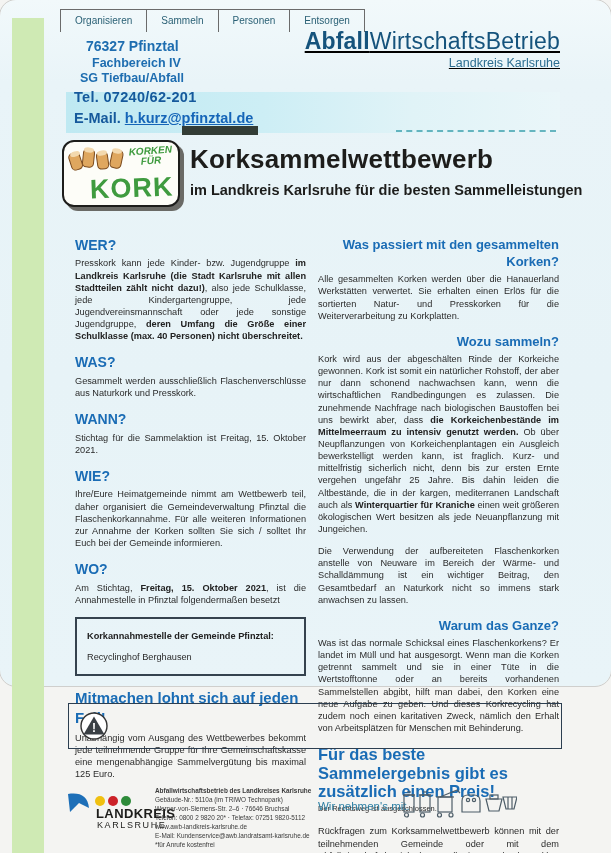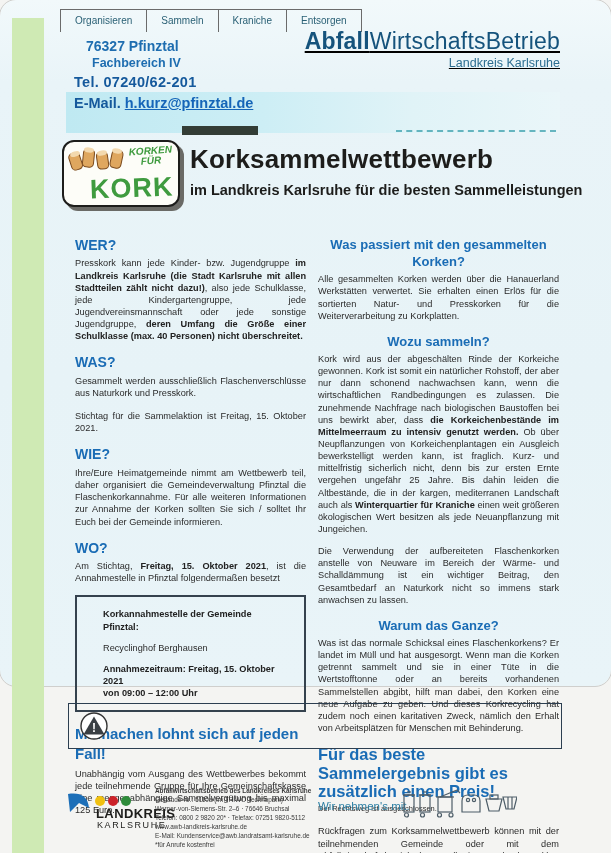--- a/index.html
+++ b/index.html
@@ -34,25 +34,25 @@
   .kork-corks{position:absolute;left:4px;top:3px;}
   
   .title-block{position:absolute;left:190px;top:144px;}
   .title-main{font-size:26px;font-weight:800;color:#1d1d1b;letter-spacing:.2px;}
   .title-sub{font-size:14.5px;font-weight:bold;color:#1d1d1b;margin-top:7px;}
   
   .col{position:absolute;top:236px;font-size:9.2px;line-height:1.32;color:#2b2b2b;text-align:justify;}
   .col-left{left:75px;width:231px;}
   .col-right{left:318px;width:241px;}
   h3.q{font-size:14px;font-weight:bold;color:#1a6cb5;margin:0 0 3px 0;text-align:left;}
-  h3.rq{font-size:13px;font-weight:bold;color:#1a6cb5;margin:0 0 3px 0;text-align:center;}
+  h3.rq{font-size:13px;font-weight:bold;color:#1a6cb5;margin:0 0 3px 0;text-align:right;}
   .col p{margin:0 0 10px 0;}
   .col .sect{margin-bottom:11px;}
   strong{font-weight:bold;color:#222;}
-  .info-box{border:2px solid #35424e;padding:11px 26px;margin:4px 0 12px 0;text-align:left;}
+  .info-box{border:2px solid #35424e;padding:11px 10px;margin:4px 0 12px 0;text-align:left;}
   .info-box div{margin-bottom:9px;}
   .info-box div:last-child{margin-bottom:0;}
   .h-mit{font-size:15px;font-weight:bold;color:#1a6cb5;margin:2px 0 4px 0;text-align:left;}
   .h-preis{font-size:16.5px;font-weight:bold;color:#1a6cb5;line-height:1.12;margin:4px 0 3px 0;text-align:left;}
   .tiny-note{font-size:7.5px;margin:0 0 12px 0;text-align:left;}
   
   .notice{position:absolute;left:68px;top:703px;width:492px;height:44px;border:1.5px solid #2c3e50;display:flex;align-items:center;background:transparent;}
   .notice-icon{flex:0 0 auto;margin:0 12px 0 10px;}
   .notice-text{font-size:9px;line-height:1.4;color:#2b2b2b;padding-right:10px;}
   
@@ -66,33 +66,34 @@
 </style>
 </head>
 <body>
 
 <div class="page">
   <div class="green-strip"></div>
 
   <div class="tabs">
     <div class="tab">Organisieren</div>
     <div class="tab">Sammeln</div>
-    <div class="tab">Kraniche</div>
+    <div class="tab">Personen</div>
     <div class="tab">Entsorgen</div>
   </div>
 
   <div class="brand">
     <div class="brand-name"><b>Abfall</b><span>WirtschaftsBetrieb</span></div>
     <div class="brand-sub">Landkreis Karlsruhe</div>
   </div>
 
   <div class="highlight-band"></div>
   <div class="sender">
     <div class="s2">76327 Pfinztal</div>
     <div class="s3">Fachbereich IV</div>
+    <div class="s4">SG Tiefbau/Abfall</div>
     <div class="s-tel">Tel. 07240/62-201</div>
     <div class="s-mail"><span>E-Mail.</span> <a href="#">h.kurz@pfinztal.de</a></div>
   </div>
   <div class="artifact-bar"></div>
   <div class="artifact-dash"></div>
 
   <div class="kork-logo">
     <svg class="kork-corks" width="62" height="30" viewBox="0 0 62 30">
       <g stroke="#7a4a1d" stroke-width="1" fill="#dfa75f">
         <rect x="2" y="8" width="11" height="17" rx="4" transform="rotate(-18 7 16)"></rect>
@@ -119,34 +120,34 @@
   <div class="col col-left">
     <div class="sect">
       <h3 class="q">WER?</h3>
       <p><span>Presskork kann jede Kinder- bzw. Jugendgruppe </span><strong>im Landkreis Karlsruhe (die Stadt Karlsruhe mit allen Stadtteilen zählt nicht dazu!)</strong><span>, also jede Schulklasse, jede Kindergartengruppe, jede Jugendvereinsmannschaft oder jede sonstige Jugendgruppe, </span><strong>deren Umfang die Größe einer Schulklasse (max. 40 Personen) nicht überschreitet.</strong></p>
     </div>
     <div class="sect">
       <h3 class="q">WAS?</h3>
       <p>Gesammelt werden ausschließlich Flaschenverschlüsse aus Naturkork und Presskork.</p>
     </div>
     <div class="sect">
+      <h3 class="q">WANN?</h3>
       <p>Stichtag für die Sammelaktion ist Freitag, 15. Oktober 2021.</p>
     </div>
     <div class="sect">
       <h3 class="q">WIE?</h3>
       <p>Ihre/Eure Heimatgemeinde nimmt am Wettbewerb teil, daher organisiert die Gemeindeverwaltung Pfinztal die Flaschenkorkannahme. Für alle weiteren Informationen zur Annahme der Korken sollten Sie sich / solltet Ihr Euch bei der Gemeinde informieren.</p>
     </div>
     <div class="sect">
       <h3 class="q">WO?</h3>
       <p><span>Am Stichtag, </span><strong>Freitag, 15. Oktober 2021</strong><span>, ist die Annahmestelle in Pfinztal folgendermaßen besetzt</span></p>
     </div>
     <div class="info-box">
       <div><strong>Korkannahmestelle der Gemeinde Pfinztal:</strong></div>
       <div>Recyclinghof Berghausen</div>
-      <div><strong>Annahmezeitraum: Freitag, 15. Oktober 2021</strong><br><strong>von 09:00 – 12:00 Uhr</strong></div>
     </div>
     <div class="sect">
       <div class="h-mit">Mitmachen lohnt sich auf jeden Fall!</div>
       <p>Unabhängig vom Ausgang des Wettbewerbes bekommt jede teilnehmende Gruppe für Ihre Gemeinschaftskasse eine mengenabhängige Sammelvergütung bis maximal 125 Euro.</p>
     </div>
   </div>
 
   <div class="col col-right">
     <div class="sect">
       <h3 class="rq">Was passiert mit den gesammelten Korken?</h3>

